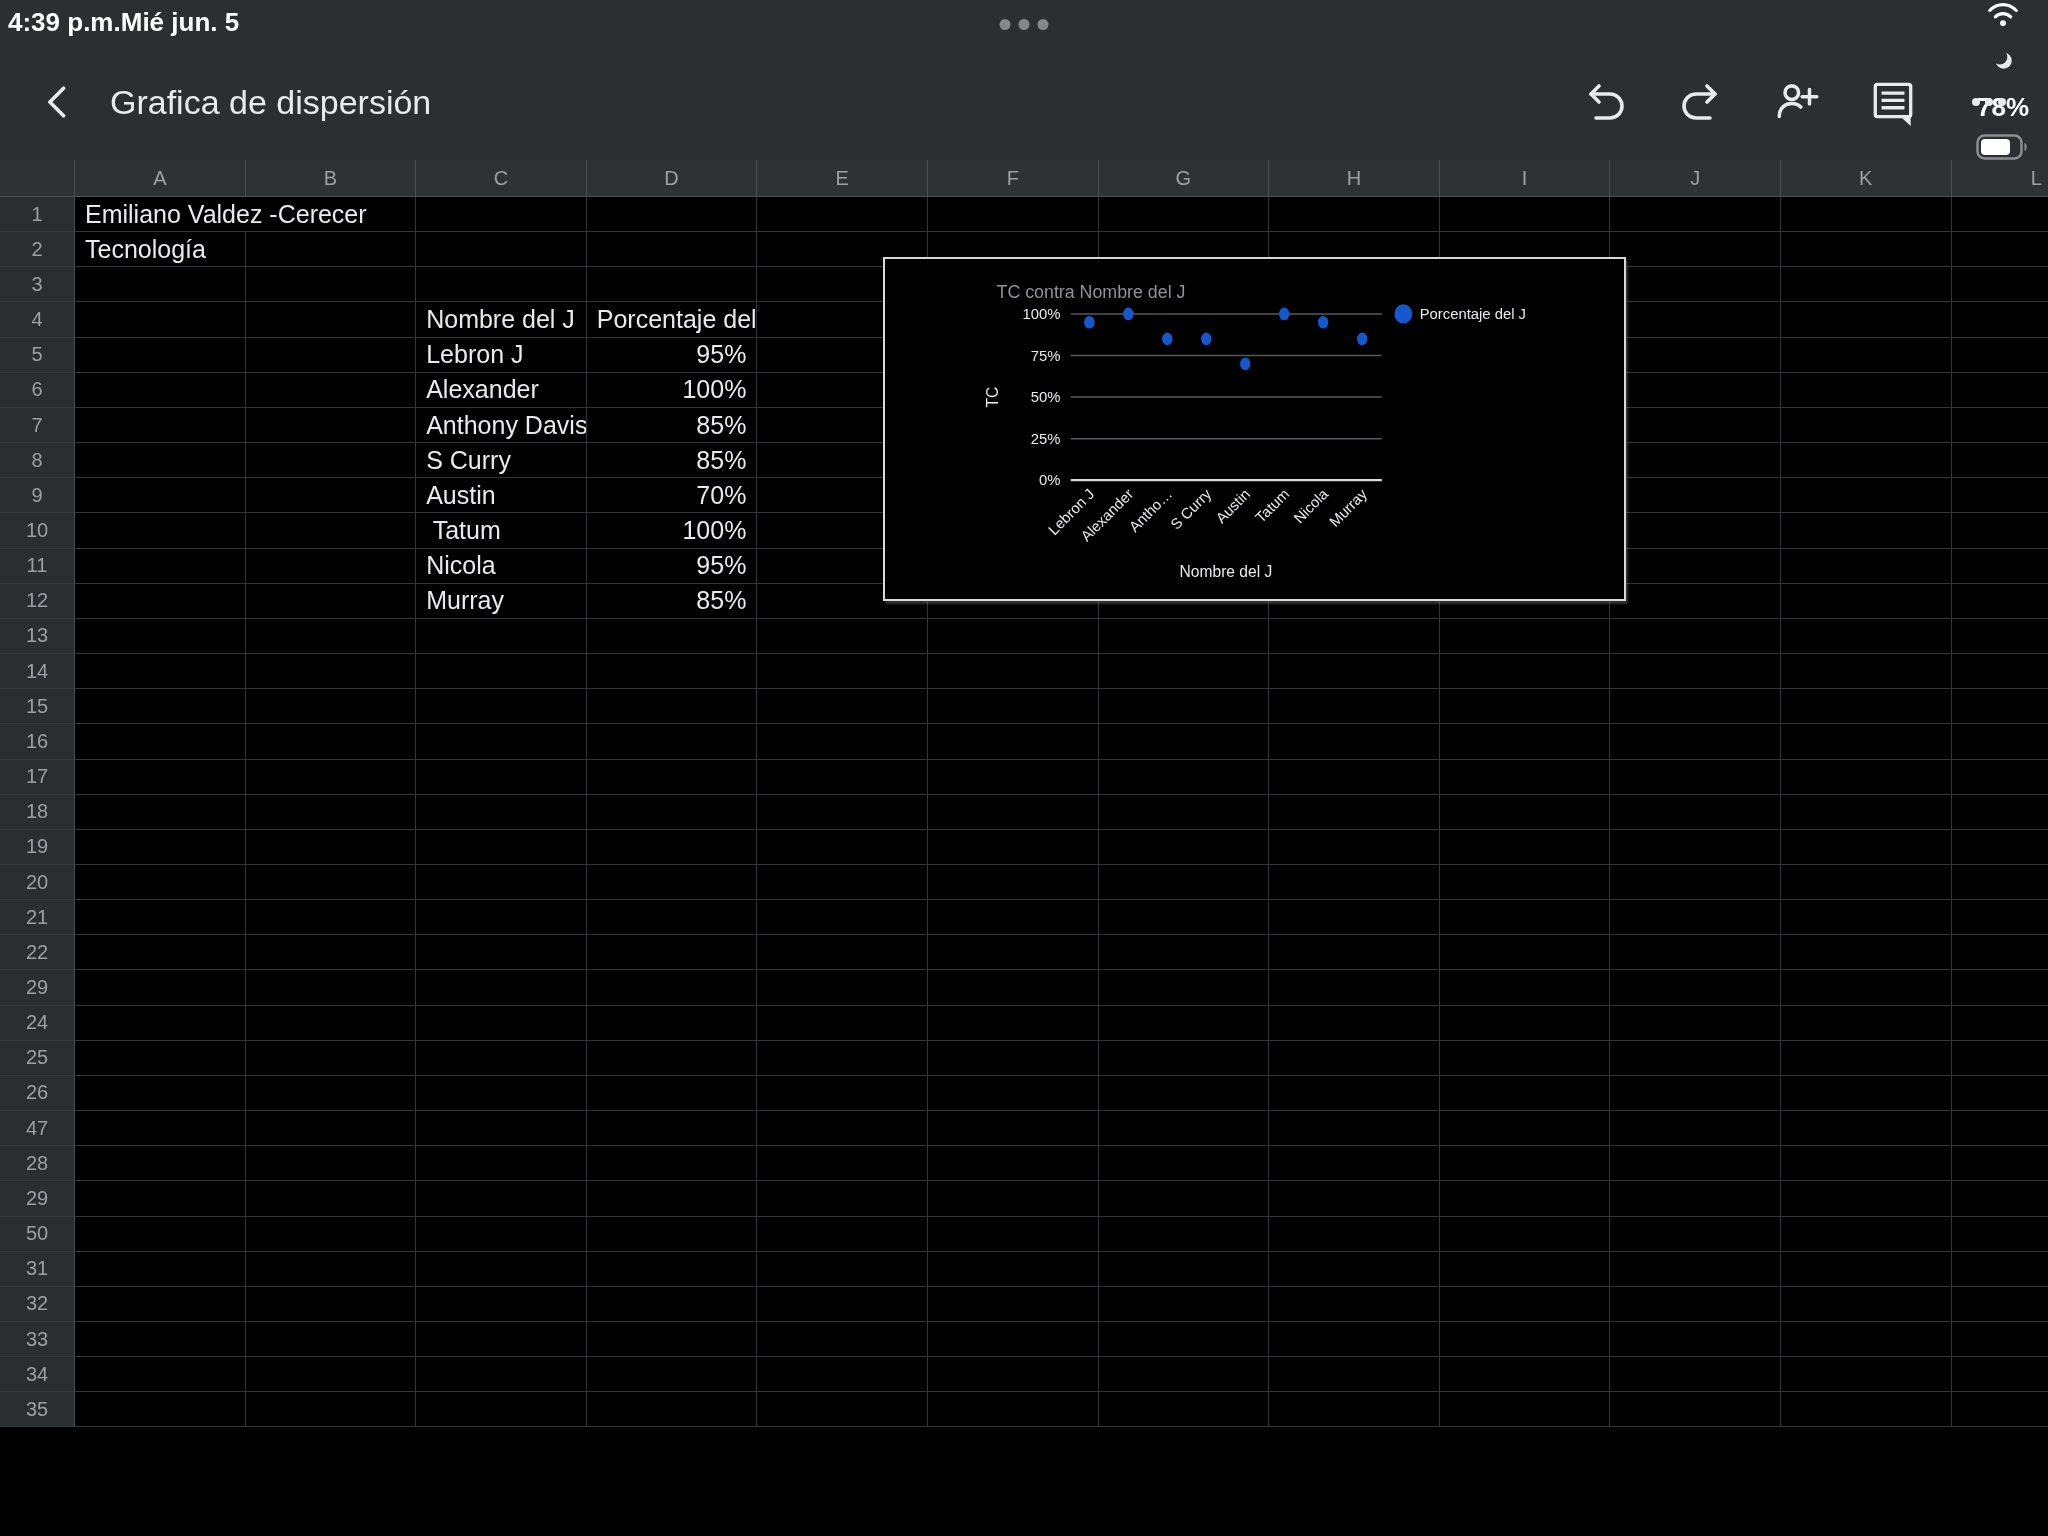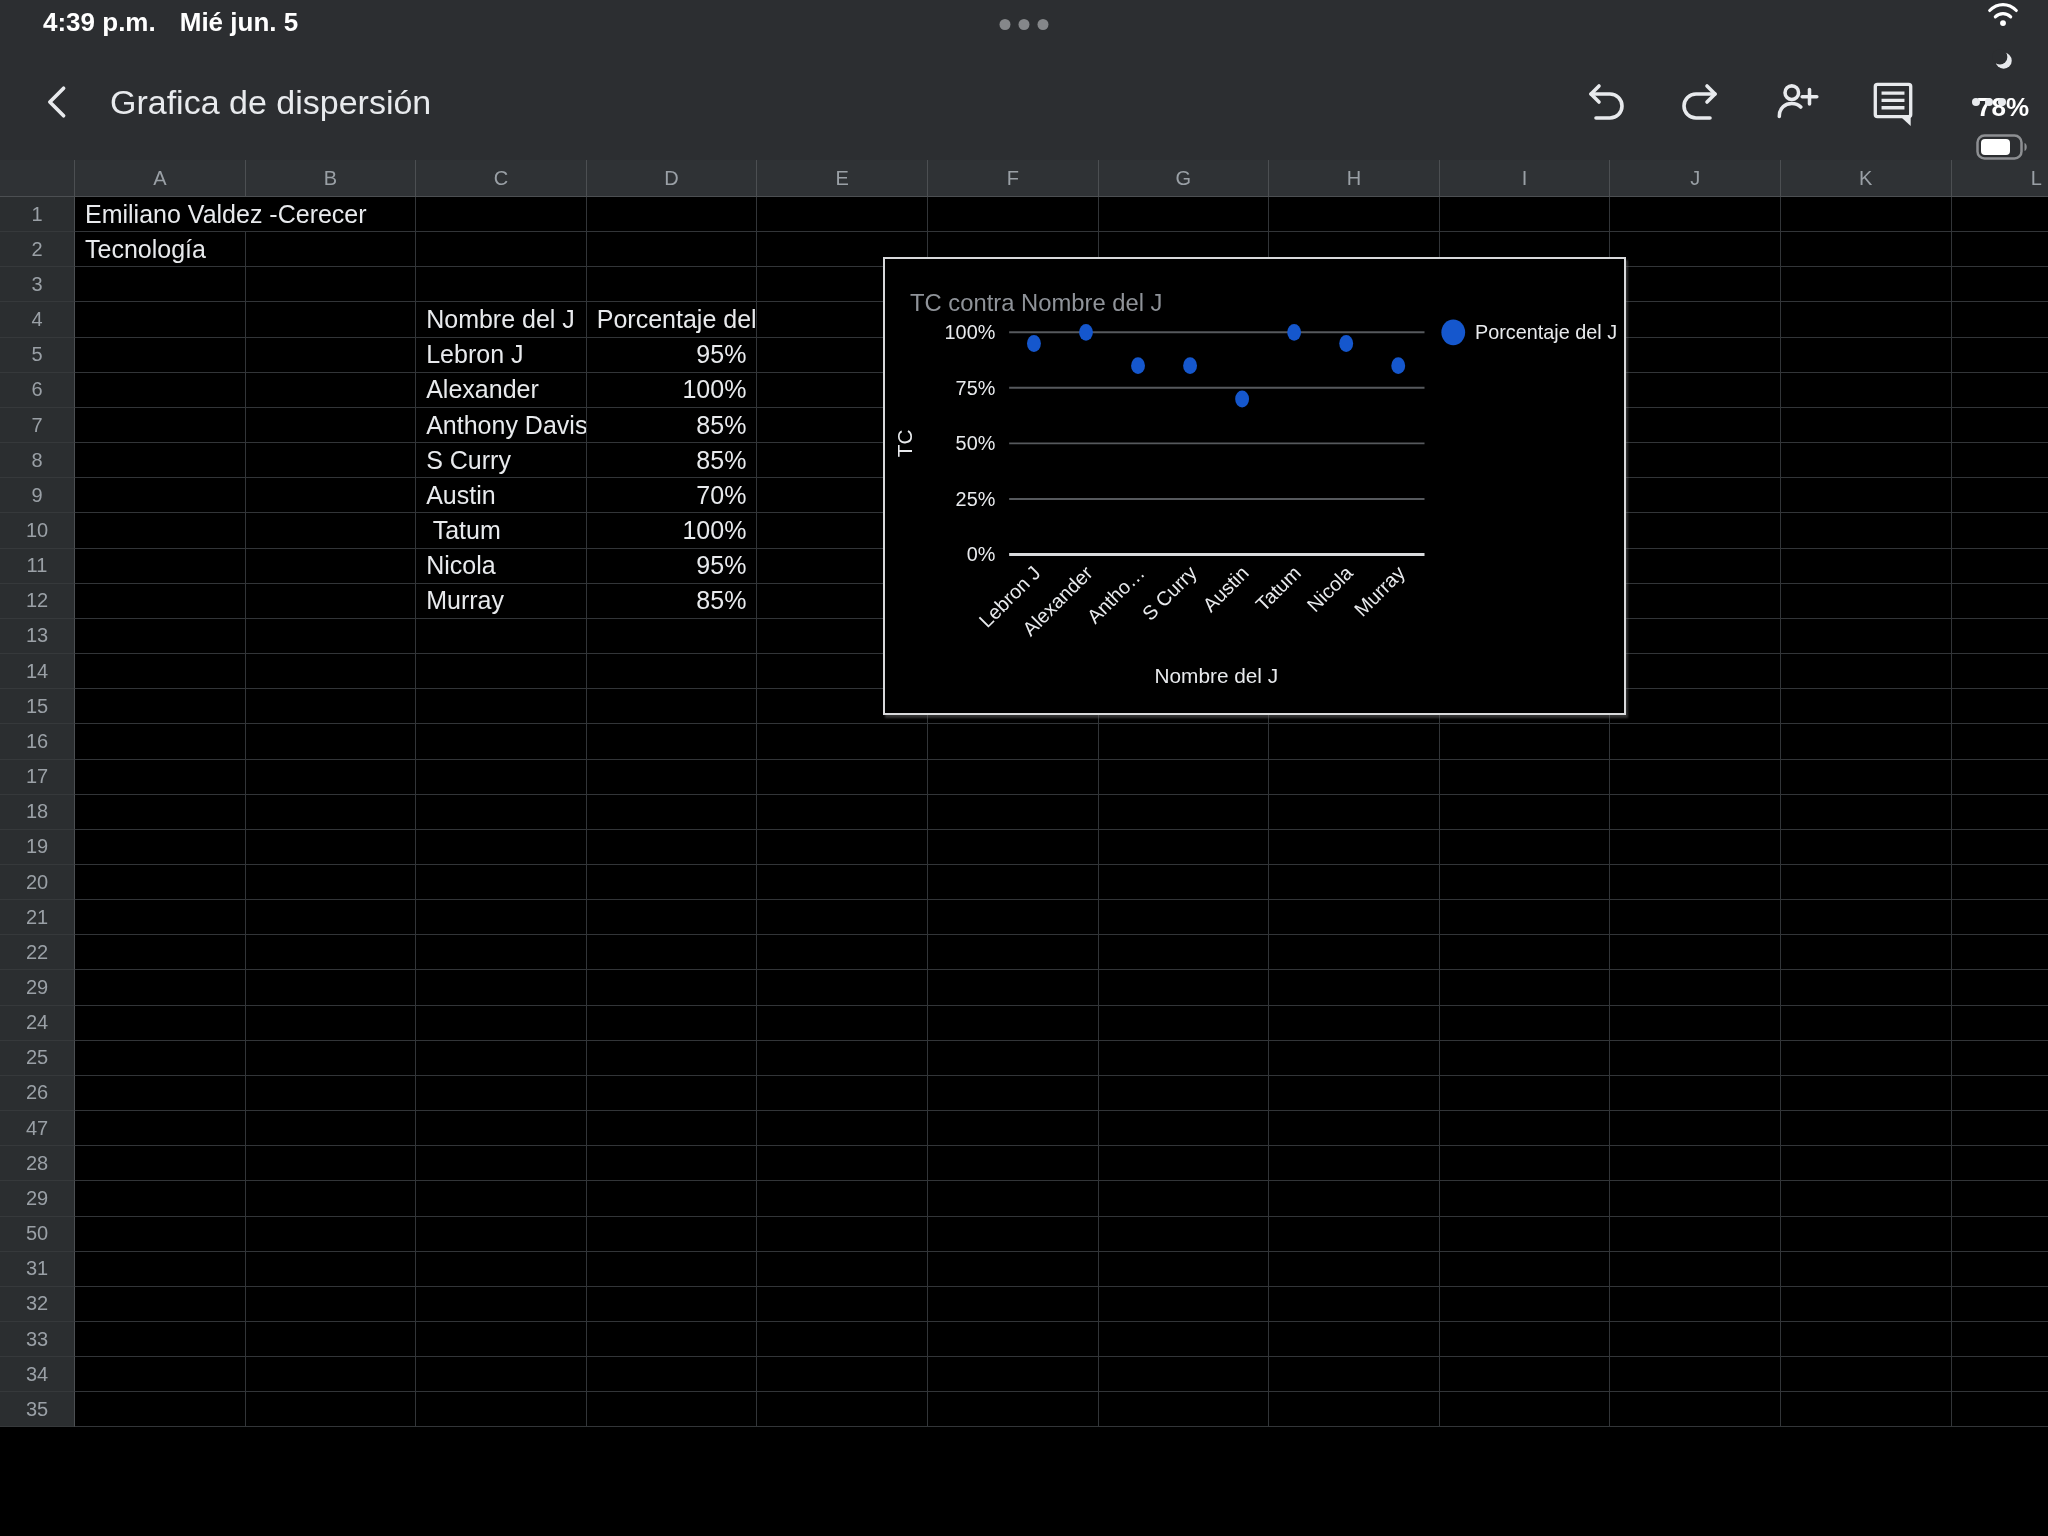--- a/index.html
+++ b/index.html
@@ -1,21 +1,21 @@
 <!DOCTYPE html>
 <html><head>
 <meta charset="utf-8">
 <style>
   html,body{margin:0;padding:0;background:#000;}
   .screen{position:relative;width:2048px;height:1536px;background:#000;overflow:hidden;
           font-family:"Liberation Sans",sans-serif;-webkit-font-smoothing:antialiased;}
   
   .topbars{position:absolute;left:0;top:0;width:100%;height:160px;background:#2c2e31;z-index:20;}
   .status-bar{position:relative;height:44px;display:flex;align-items:center;color:#fff;}
-  .status-left{display:flex;gap:24px;align-items:center;padding-left:43px;font-size:26px;font-weight:600;}
+  .status-left{display:flex;align-items:center;padding-left:8px;font-size:26px;font-weight:600;}
   .status-center{position:absolute;left:50%;top:19px;transform:translateX(-50%);display:flex;gap:8px;}
   .status-center .dot{width:11px;height:11px;border-radius:50%;background:#85878a;}
   .status-right{position:absolute;right:18px;top:0;height:44px;display:flex;align-items:center;gap:10px;font-size:26px;font-weight:600;flex-direction:column;}
   .title-bar{position:relative;height:116px;display:flex;align-items:center;padding:0 34px;}
   .back-btn{width:52px;height:52px;display:flex;align-items:center;justify-content:center;}
   .doc-title{color:#e8eaed;font-size:34px;font-weight:400;margin-left:26px;flex:0 1 auto;}
   .tb-spacer{flex:1;}
   .tb-actions{display:flex;gap:46px;align-items:center;}
   .icon-btn{width:50px;height:50px;display:flex;align-items:center;justify-content:center;}
   
@@ -23,21 +23,21 @@
   .grid{display:grid;grid-template-columns:75px repeat(12,170.6px);grid-template-rows:37px repeat(35,35.17px);}
   .ch{background:#2f3235;color:#9aa0a6;font-size:20px;display:flex;align-items:center;justify-content:center;
       border-right:1px solid #4c4f52;border-bottom:1px solid #4c4f52;}
   .rh{background:#2b2e30;color:#9aa0a6;font-size:20px;display:flex;align-items:center;justify-content:center;
       border-right:1px solid #4c4f52;border-bottom:1px solid #36393b;}
   .cell{background:#000;border-right:1px solid #323538;border-bottom:1px solid #323538;color:#e8eaed;
         font-size:25px;display:flex;align-items:center;padding:0 10px;white-space:pre;overflow:hidden;}
   .cell.right{justify-content:flex-end;}
   .cell.ovf{overflow:visible;border-right:none;position:relative;z-index:2;}
   
-  .chart-card{position:absolute;left:883px;top:257px;width:743px;height:458px;background:#000;
+  .chart-card{position:absolute;left:883px;top:257px;width:743px;height:344px;background:#000;
               border:2px solid #d8d9db;box-shadow:2px 3px 2px rgba(110,110,110,.45);z-index:6;box-sizing:border-box;}
   .chart-card svg{display:block;width:100%;height:100%;}
   
   .bottom-bar{position:absolute;left:0;top:1427px;width:2048px;height:109px;background:#1b1c1e;display:flex;z-index:25;}
   .menu-btn{width:112px;display:flex;align-items:center;justify-content:center;}
   .sheet-tab{display:flex;align-items:center;justify-content:center;gap:14px;font-size:30px;}
   .tab-1{width:151px;background:#28292c;color:#c3c6c9;}
   .tab-2{width:195px;background:#303134;color:#81c995;font-weight:500;}
   .tab-caret{width:0;height:0;border-left:11px solid transparent;border-right:11px solid transparent;border-top:13px solid #81c995;margin-top:4px;}
   .bb-filler{flex:1;}

